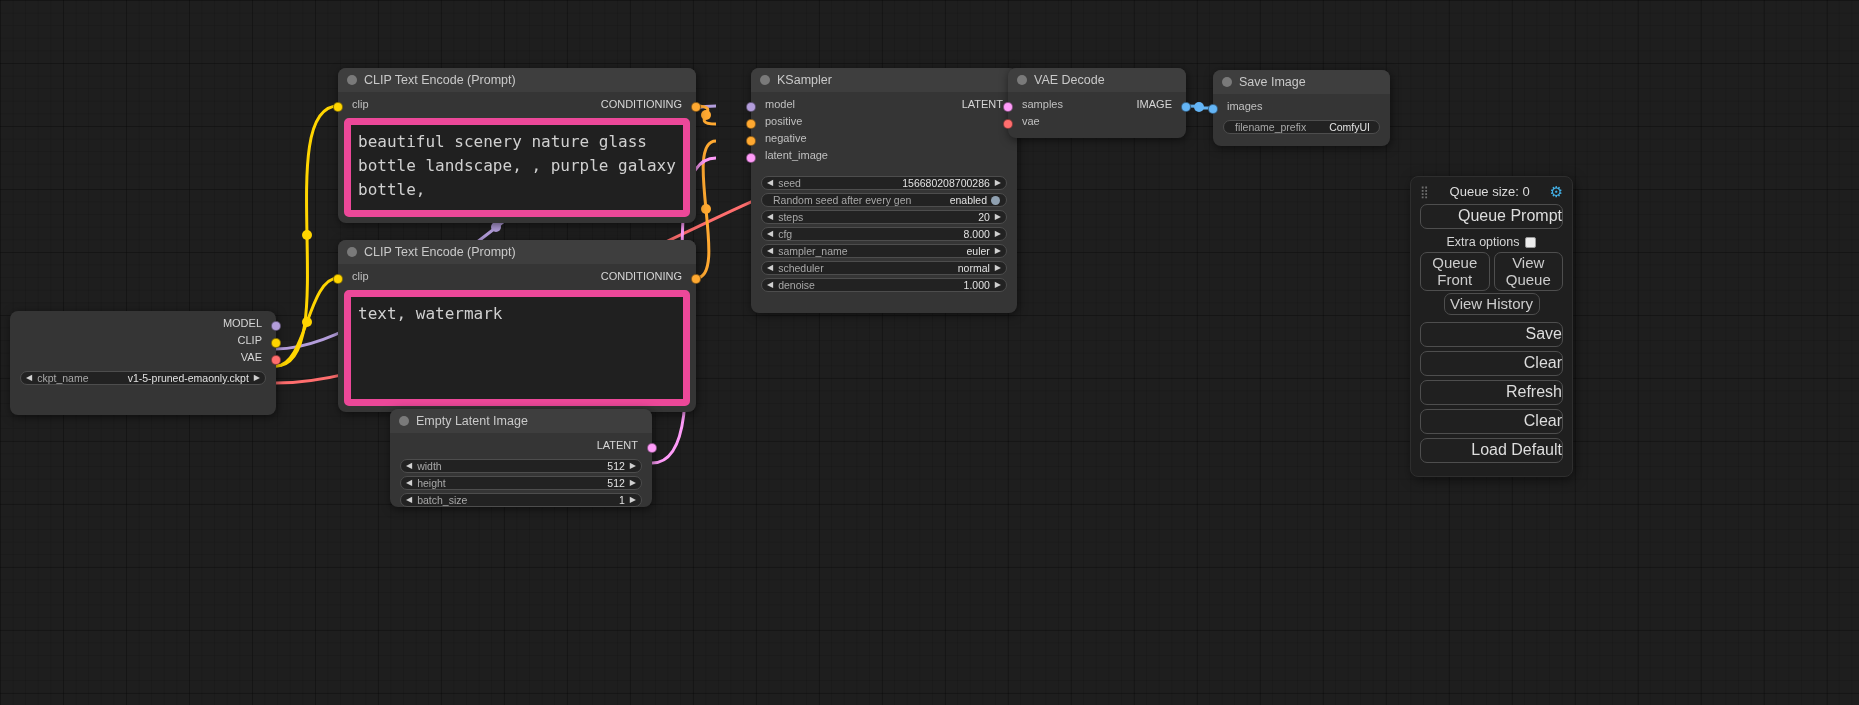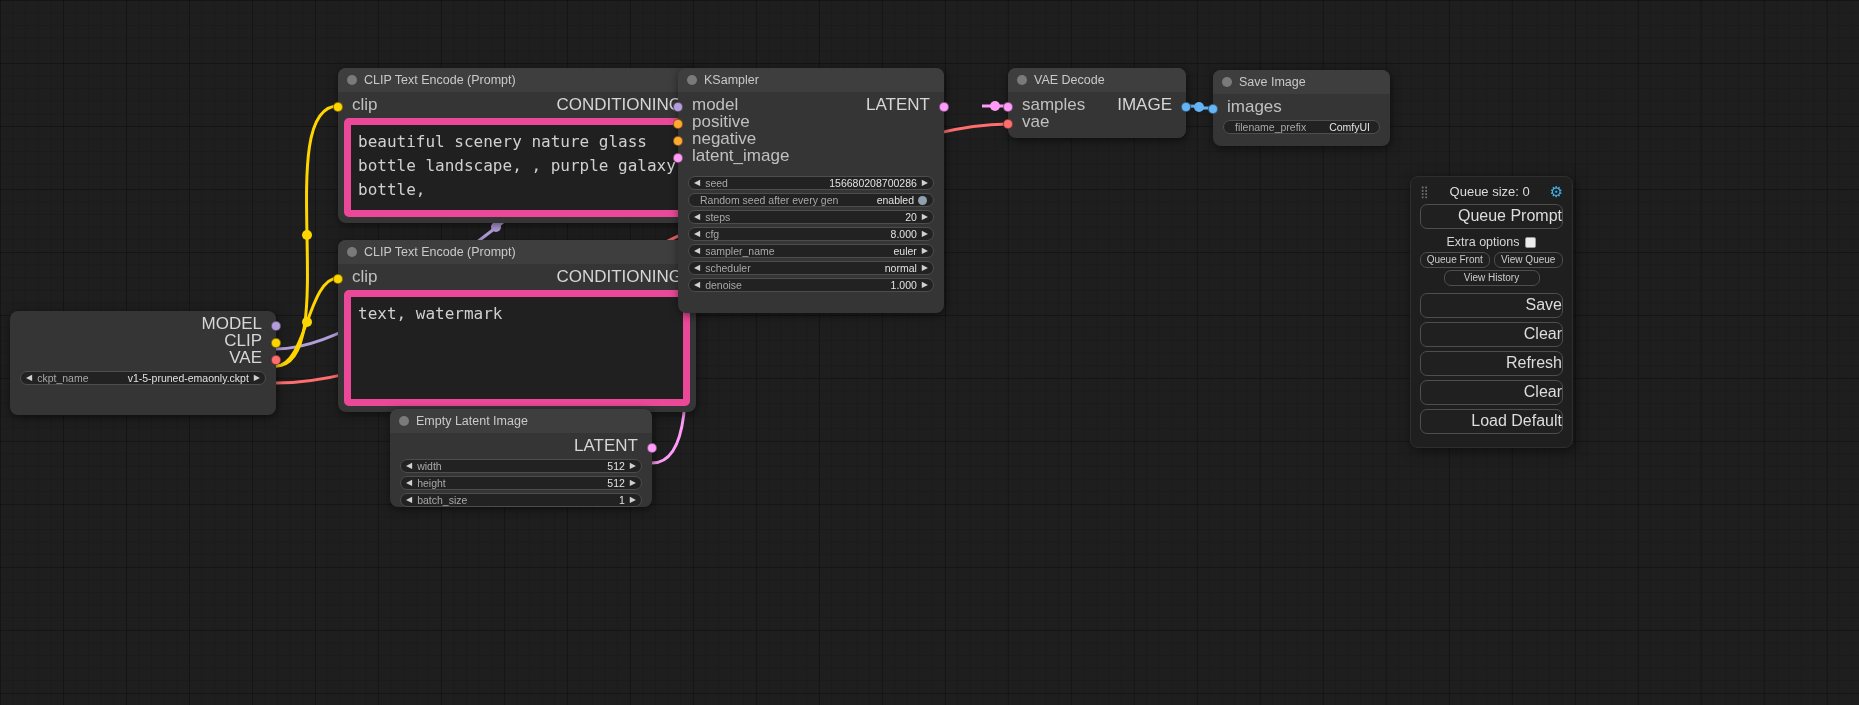--- a/index.html
+++ b/index.html
@@ -25,21 +25,21 @@
   }
   .node-title {
     height:24px; display:flex; align-items:center; gap:7px; padding:0 9px;
     background:#3e3e3e; border-radius:8px 8px 0 0;
     font-size:12.5px; color:#c9c9c9; white-space:nowrap;
   }
   .title-dot { width:10px; height:10px; border-radius:50%; background:#7a7a7a; flex:none; }
 
   .slots { padding-top:6px; }
   .slot-row { display:flex; height:17px; align-items:center; position:relative; width:100%; }
-  .slot { display:flex; align-items:flex-end; font-size:17px; color:#c0c0c0; position:relative; height:17px; white-space:nowrap; }
+  .slot { display:flex; align-items:flex-start; font-size:11px; color:#c0c0c0; position:relative; height:17px; white-space:nowrap; }
   .slot.in { padding-left:14px; }
   .slot.out { margin-left:auto; padding-right:14px; color:#d6d6d6; }
   .slot-dot {
     position:absolute; top:50%; transform:translateY(-50%);
     width:10px; height:10px; border-radius:50%; border:1px solid rgba(0,0,0,.45);
   }
   .slot.in .slot-dot { left:-5px; }
   .slot.out .slot-dot { right:-5px; }
 
   .c-model  { background:#B39DDB; }
@@ -80,21 +80,21 @@
 
   .qbtn {
     display:block; width:100%; background:#202020; border:1px solid #4e4e4e;
     border-radius:7px; color:#ddd; font-size:16px; text-align:right;
     padding:2px 0 3px; margin:4px 0; font-family:inherit; cursor:pointer;
   }
   .extra-row { display:flex; align-items:center; justify-content:center; gap:6px; font-size:12.5px; margin:6px 0 3px; color:#d5d5d5; }
   .checkbox { width:11px; height:11px; background:#ececec; border-radius:2px; border:1px solid #999; }
   .small-row { display:flex; gap:4px; margin:2px 0; }
   .qbtn-small {
-    flex:1; font-size:10px; padding:1px 0 2px; border-radius:7px;
+    flex:1; font-size:15px; padding:1px 0 2px; border-radius:7px;
     background:#202020; border:1px solid #4e4e4e; color:#ccc; text-align:center;
     font-family:inherit; cursor:pointer;
   }
   .history-row { display:flex; justify-content:center; margin:2px 0 7px; }
   .history-row .qbtn-small { flex:none; width:96px; }
   .big-group { margin-top:6px; }
 </style>
 </head>
 <body>
 
@@ -224,21 +224,21 @@
       <span class="arrow">▶</span>
     </div>
     <div class="widget">
       <span class="arrow">◀</span>
       <span class="wname">batch_size</span>
       <span class="wvalue">1</span>
       <span class="arrow">▶</span>
     </div>
   </div>
 
-  <div class="node" style="left:678px;top:68px;width:266px;height:245px;">
+  <div class="node" style="left:751px;top:68px;width:266px;height:245px;">
     <div class="node-title">
       <span class="title-dot"></span>
       <span>KSampler</span>
     </div>
     <div class="slots">
       <div class="slot-row">
         <div class="slot in">
           <span class="slot-dot c-model"></span>
           <span>model</span>
         </div>

